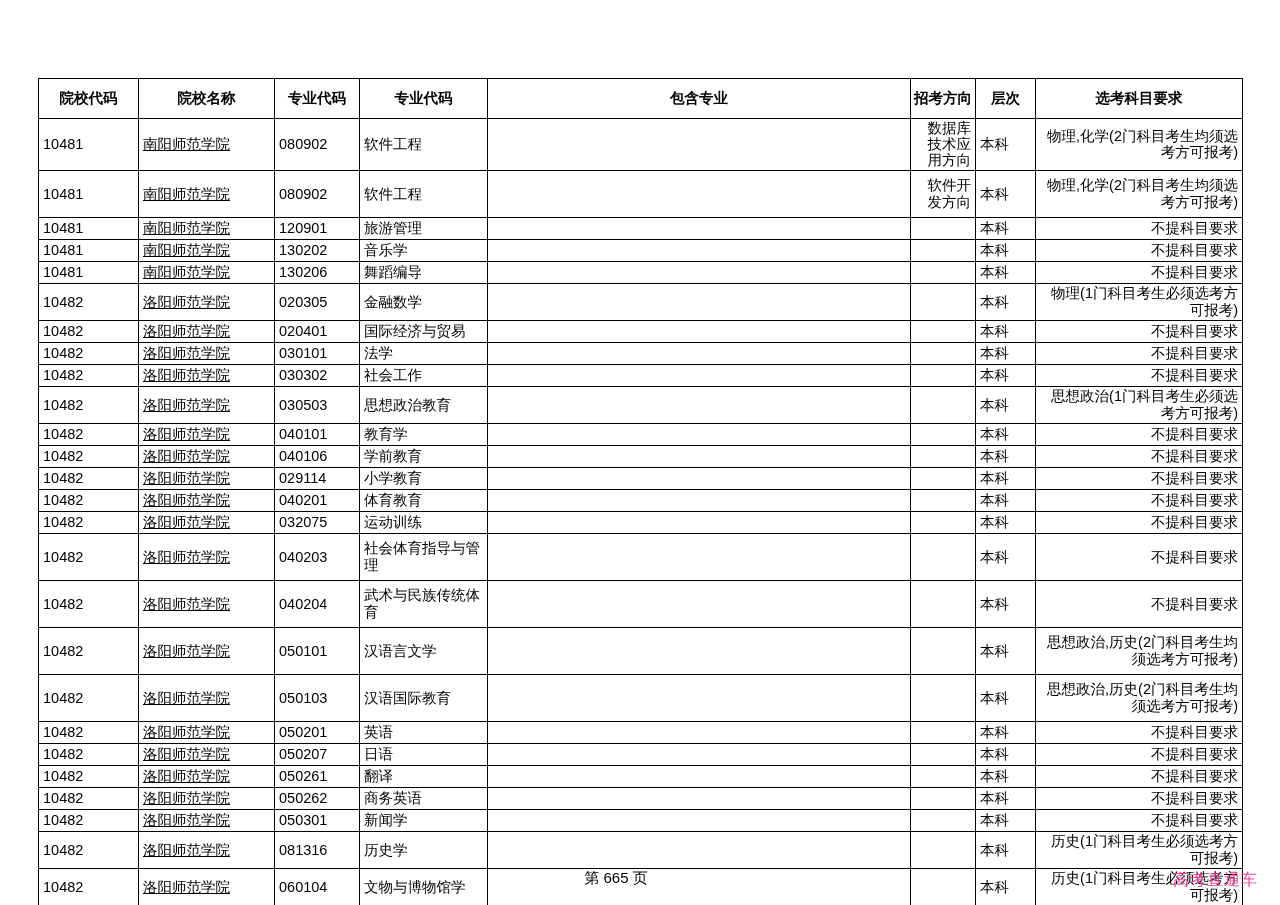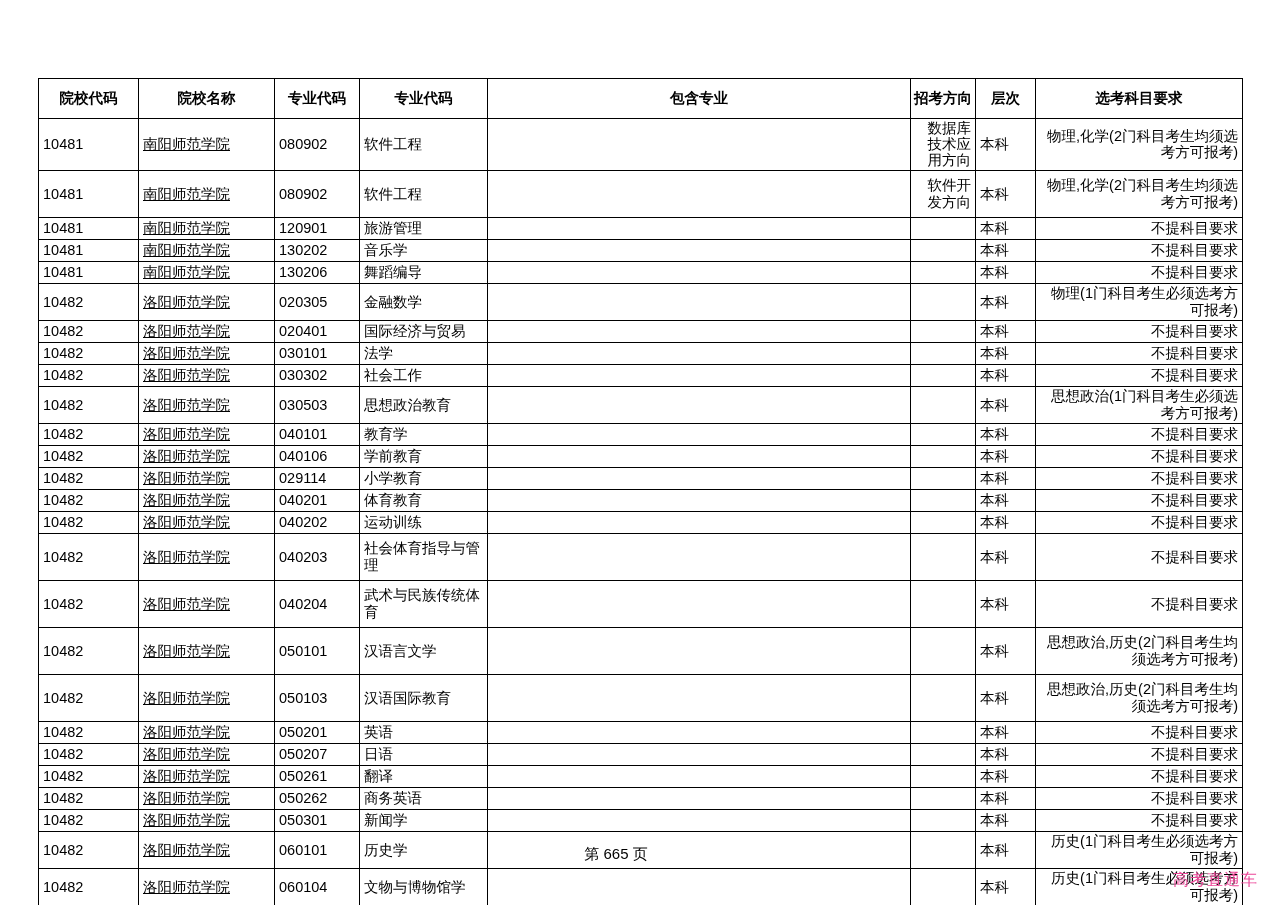--- a/index.html
+++ b/index.html
@@ -67,21 +67,21 @@
   td.level { text-align: left; }
   td.require { text-align: right; padding-left: 5px; }
 
   tr.r-tall td { height: 44px; }
   tr.r-short td { height: 19px; }
   tr.r-mid td { height: 34px; }
 
   .footer-page {
     position: absolute;
     left: 0;
-    top: 845px;
+    top: 869px;
     width: 1232px;
     text-align: center;
     font-size: 15px;
     color: #000000;
   }
   .watermark {
     position: absolute;
     right: 22px;
     bottom: 14px;
     font-size: 16px;
@@ -255,21 +255,21 @@
             <td class="mcode">040201</td>
             <td class="mname">体育教育</td>
             <td class="include"></td>
             <td class="direction"></td>
             <td class="level">本科</td>
             <td class="require">不提科目要求</td>
           </tr>
           <tr class="r-short">
             <td class="code">10482</td>
             <td class="school">洛阳师范学院</td>
-            <td class="mcode">040202</td>
+            <td class="mcode">032075</td>
             <td class="mname">运动训练</td>
             <td class="include"></td>
             <td class="direction"></td>
             <td class="level">本科</td>
             <td class="require">不提科目要求</td>
           </tr>
           <tr class="r-tall">
             <td class="code">10482</td>
             <td class="school">洛阳师范学院</td>
             <td class="mcode">040203</td>
@@ -355,21 +355,21 @@
             <td class="mcode">050301</td>
             <td class="mname">新闻学</td>
             <td class="include"></td>
             <td class="direction"></td>
             <td class="level">本科</td>
             <td class="require">不提科目要求</td>
           </tr>
           <tr class="r-mid">
             <td class="code">10482</td>
             <td class="school">洛阳师范学院</td>
-            <td class="mcode">060101</td>
+            <td class="mcode">081316</td>
             <td class="mname">历史学</td>
             <td class="include"></td>
             <td class="direction"></td>
             <td class="level">本科</td>
             <td class="require">历史(1门科目考生必须选考方可报考)</td>
           </tr>
           <tr class="r-mid">
             <td class="code">10482</td>
             <td class="school">洛阳师范学院</td>
             <td class="mcode">060104</td>

